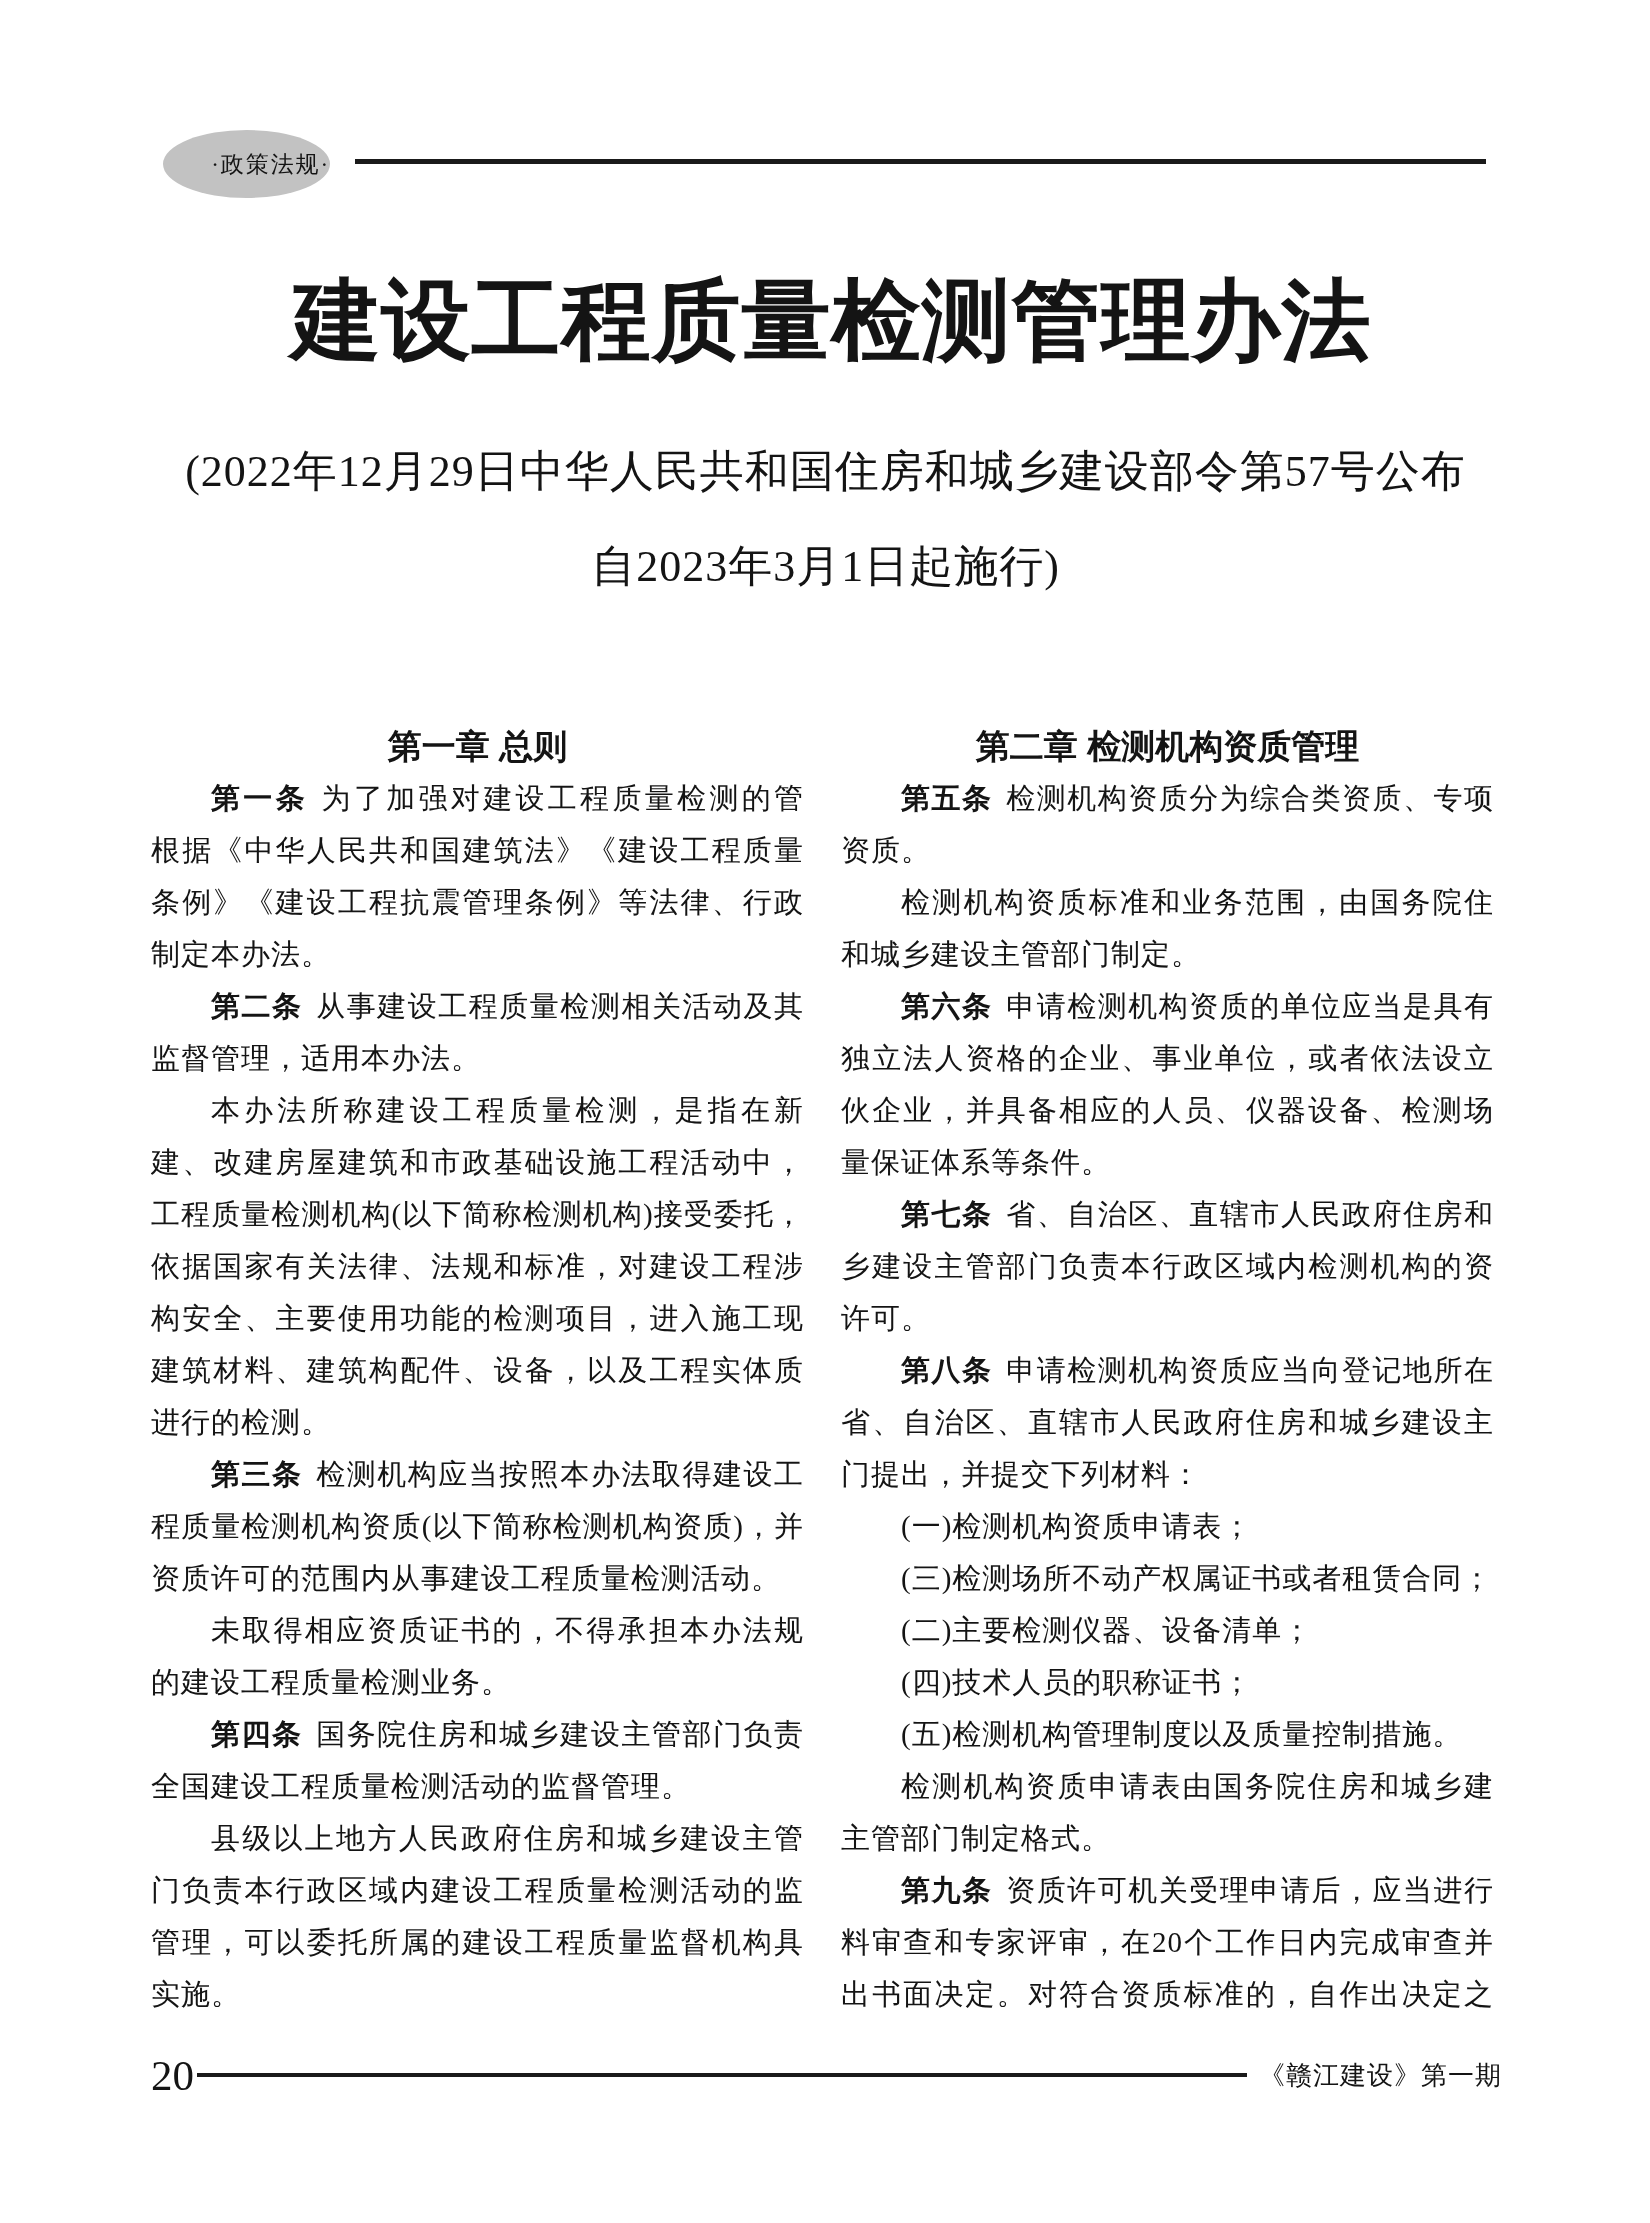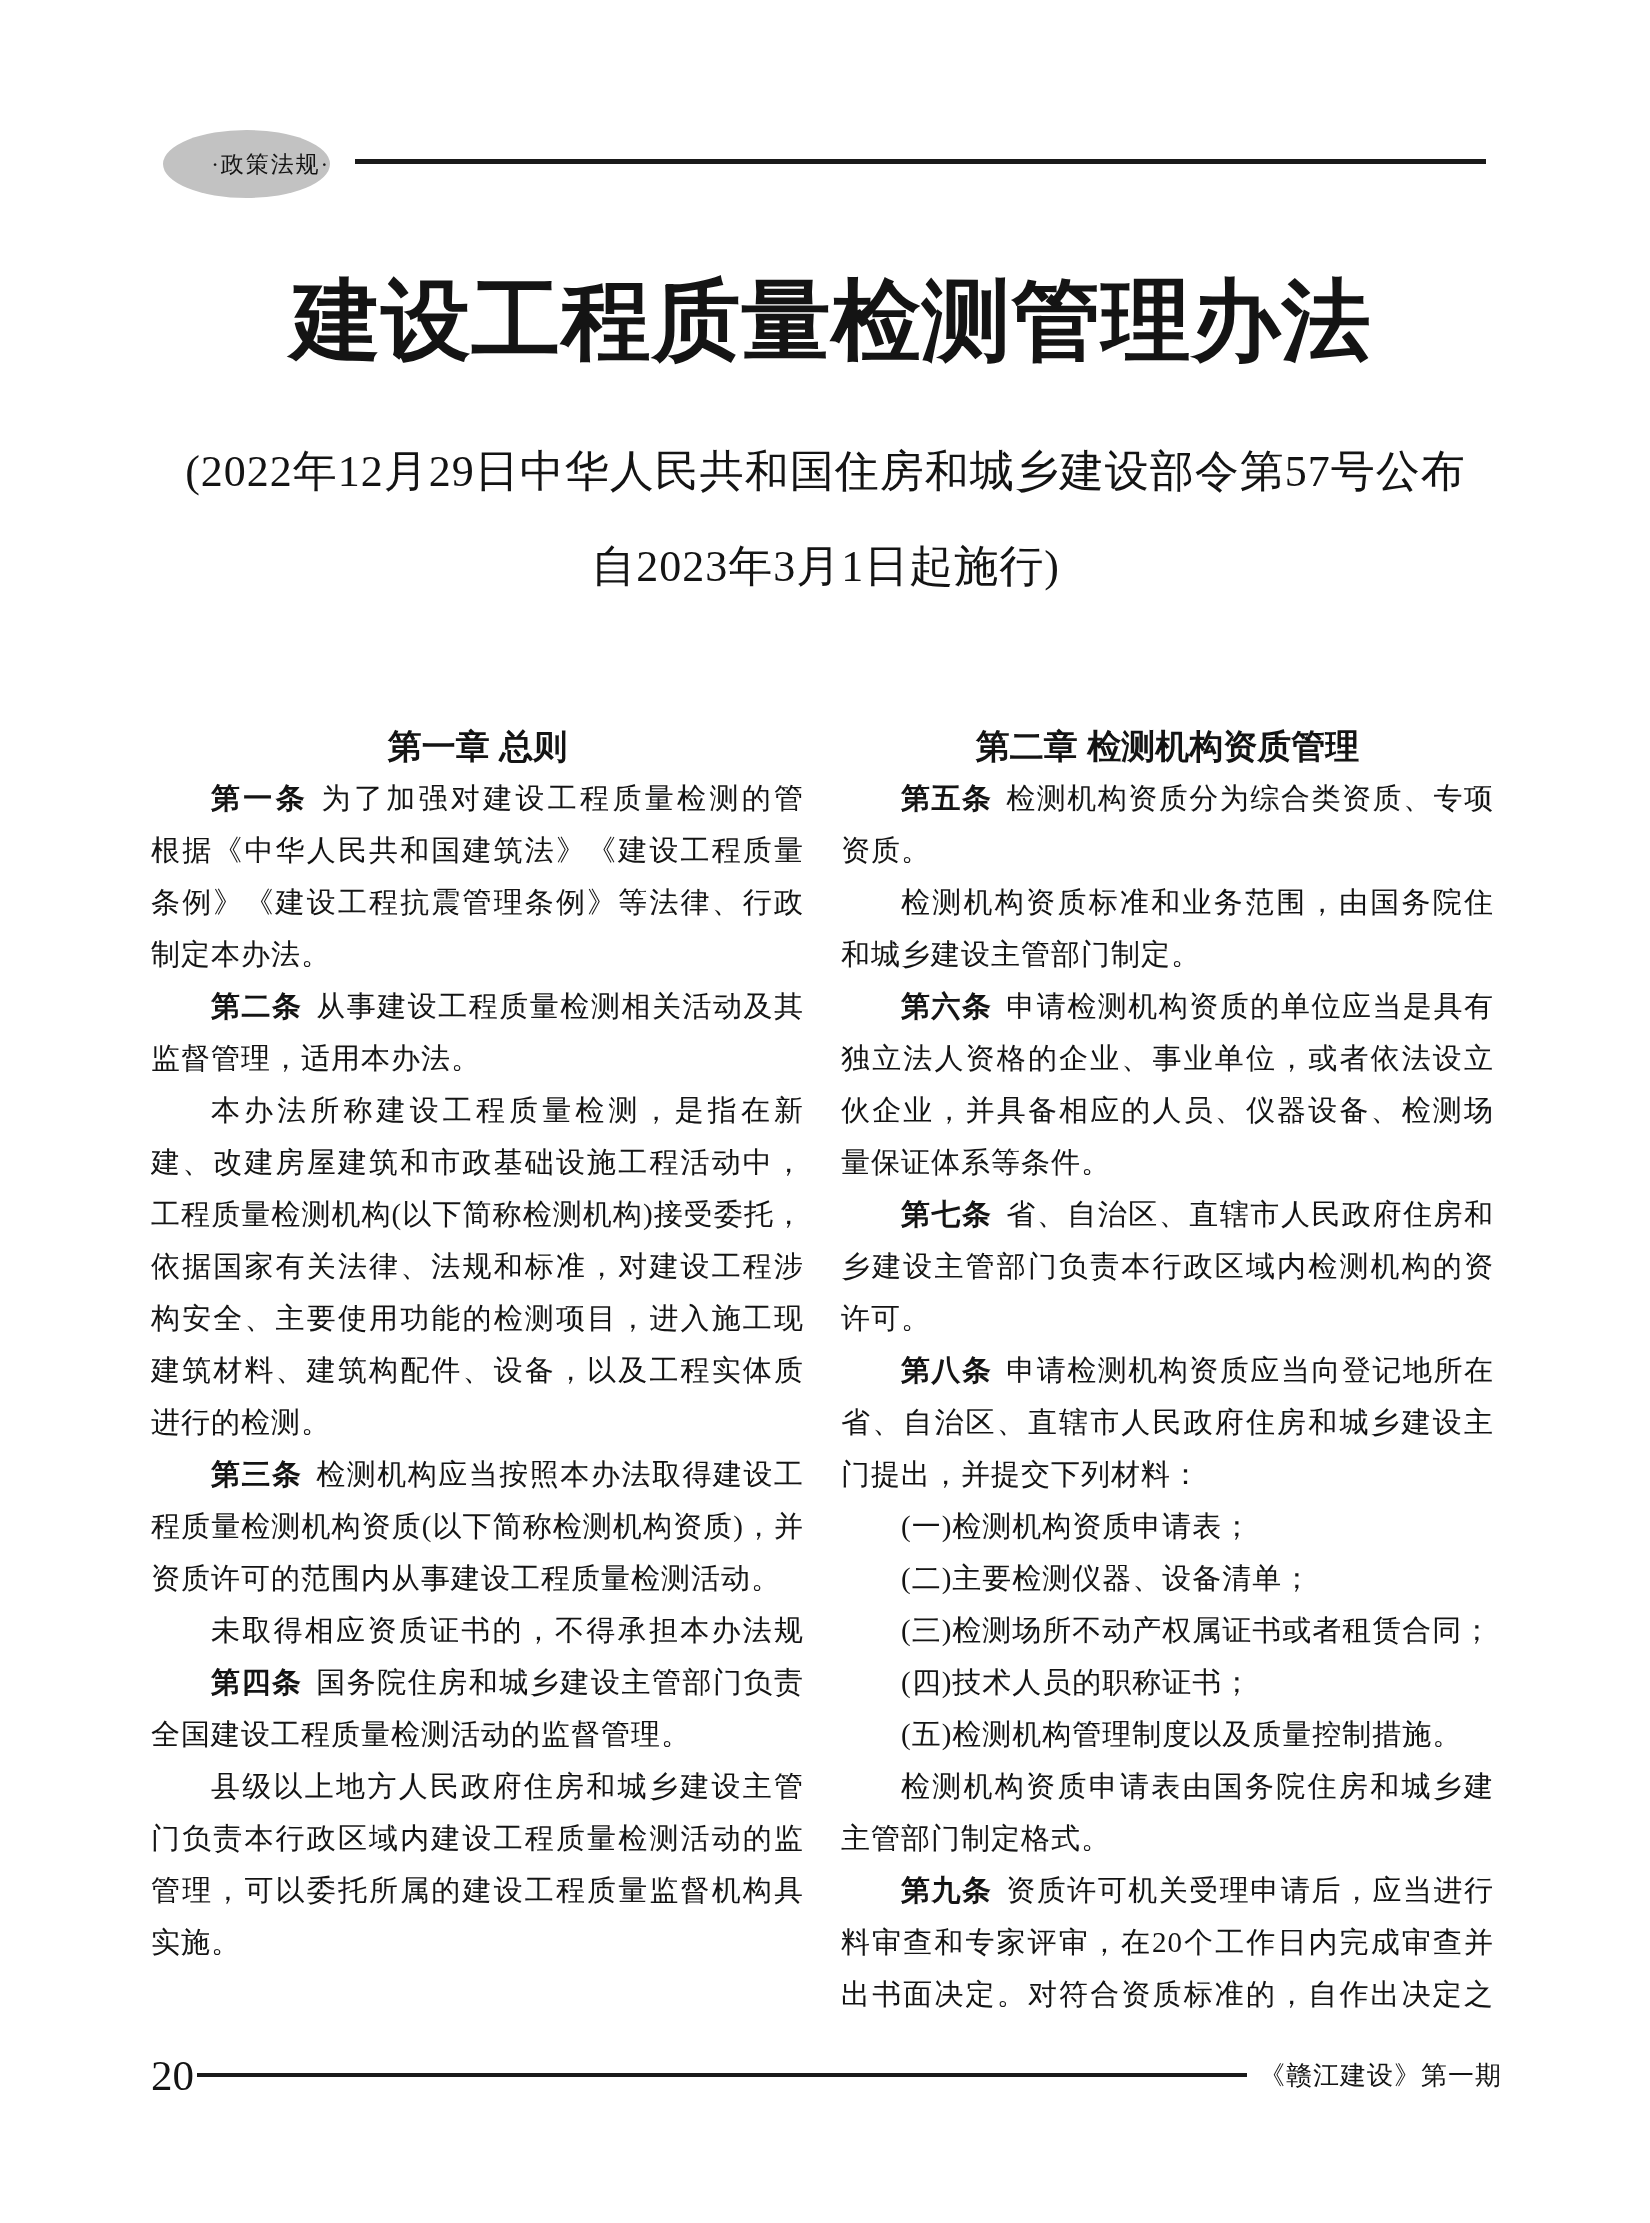--- a/index.html
+++ b/index.html
@@ -106,20 +106,21 @@
         <div class="line just">建、改建房屋建筑和市政基础设施工程活动中，建设</div>
         <div class="line just">工程质量检测机构(以下简称检测机构)接受委托，</div>
         <div class="line just">依据国家有关法律、法规和标准，对建设工程涉及结</div>
         <div class="line just">构安全、主要使用功能的检测项目，进入施工现场的</div>
         <div class="line just">建筑材料、建筑构配件、设备，以及工程实体质量等</div>
         <div class="line">进行的检测。</div>
         <div class="line ind just"><span class="b">第三条</span>检测机构应当按照本办法取得建设工</div>
         <div class="line just">程质量检测机构资质(以下简称检测机构资质)，并在</div>
         <div class="line">资质许可的范围内从事建设工程质量检测活动。</div>
         <div class="line ind just">未取得相应资质证书的，不得承担本办法规定</div>
+        <div class="line">的建设工程质量检测业务。</div>
         <div class="line ind just"><span class="b">第四条</span>国务院住房和城乡建设主管部门负责</div>
         <div class="line">全国建设工程质量检测活动的监督管理。</div>
         <div class="line ind just">县级以上地方人民政府住房和城乡建设主管部</div>
         <div class="line just">门负责本行政区域内建设工程质量检测活动的监督</div>
         <div class="line just">管理，可以委托所属的建设工程质量监督机构具体</div>
         <div class="line">实施。</div>
       </div>
     <div class="col" id="col-right">
       <div class="chapter">第二章 检测机构资质管理</div>
     <div class="line ind just"><span class="b">第五条</span>检测机构资质分为综合类资质、专项类</div>
@@ -130,22 +131,22 @@
         <div class="line just">独立法人资格的企业、事业单位，或者依法设立的合</div>
         <div class="line just">伙企业，并具备相应的人员、仪器设备、检测场所、质</div>
         <div class="line">量保证体系等条件。</div>
         <div class="line ind just"><span class="b">第七条</span>省、自治区、直辖市人民政府住房和城</div>
         <div class="line just">乡建设主管部门负责本行政区域内检测机构的资质</div>
         <div class="line">许可。</div>
         <div class="line ind just"><span class="b">第八条</span>申请检测机构资质应当向登记地所在</div>
         <div class="line just">省、自治区、直辖市人民政府住房和城乡建设主管部</div>
         <div class="line">门提出，并提交下列材料：</div>
         <div class="line ind">(一)检测机构资质申请表；</div>
+        <div class="line ind">(三)检测场所不动产权属证书或者租赁合同；</div>
         <div class="line ind">(二)主要检测仪器、设备清单；</div>
-        <div class="line ind">(三)检测场所不动产权属证书或者租赁合同；</div>
         <div class="line ind">(四)技术人员的职称证书；</div>
         <div class="line ind">(五)检测机构管理制度以及质量控制措施。</div>
         <div class="line ind just">检测机构资质申请表由国务院住房和城乡建设</div>
         <div class="line">主管部门制定格式。</div>
         <div class="line ind just"><span class="b">第九条</span>资质许可机关受理申请后，应当进行材</div>
         <div class="line just">料审查和专家评审，在20个工作日内完成审查并作</div>
         <div class="line just">出书面决定。对符合资质标准的，自作出决定之日起</div>
       </div>
   </div>
 

